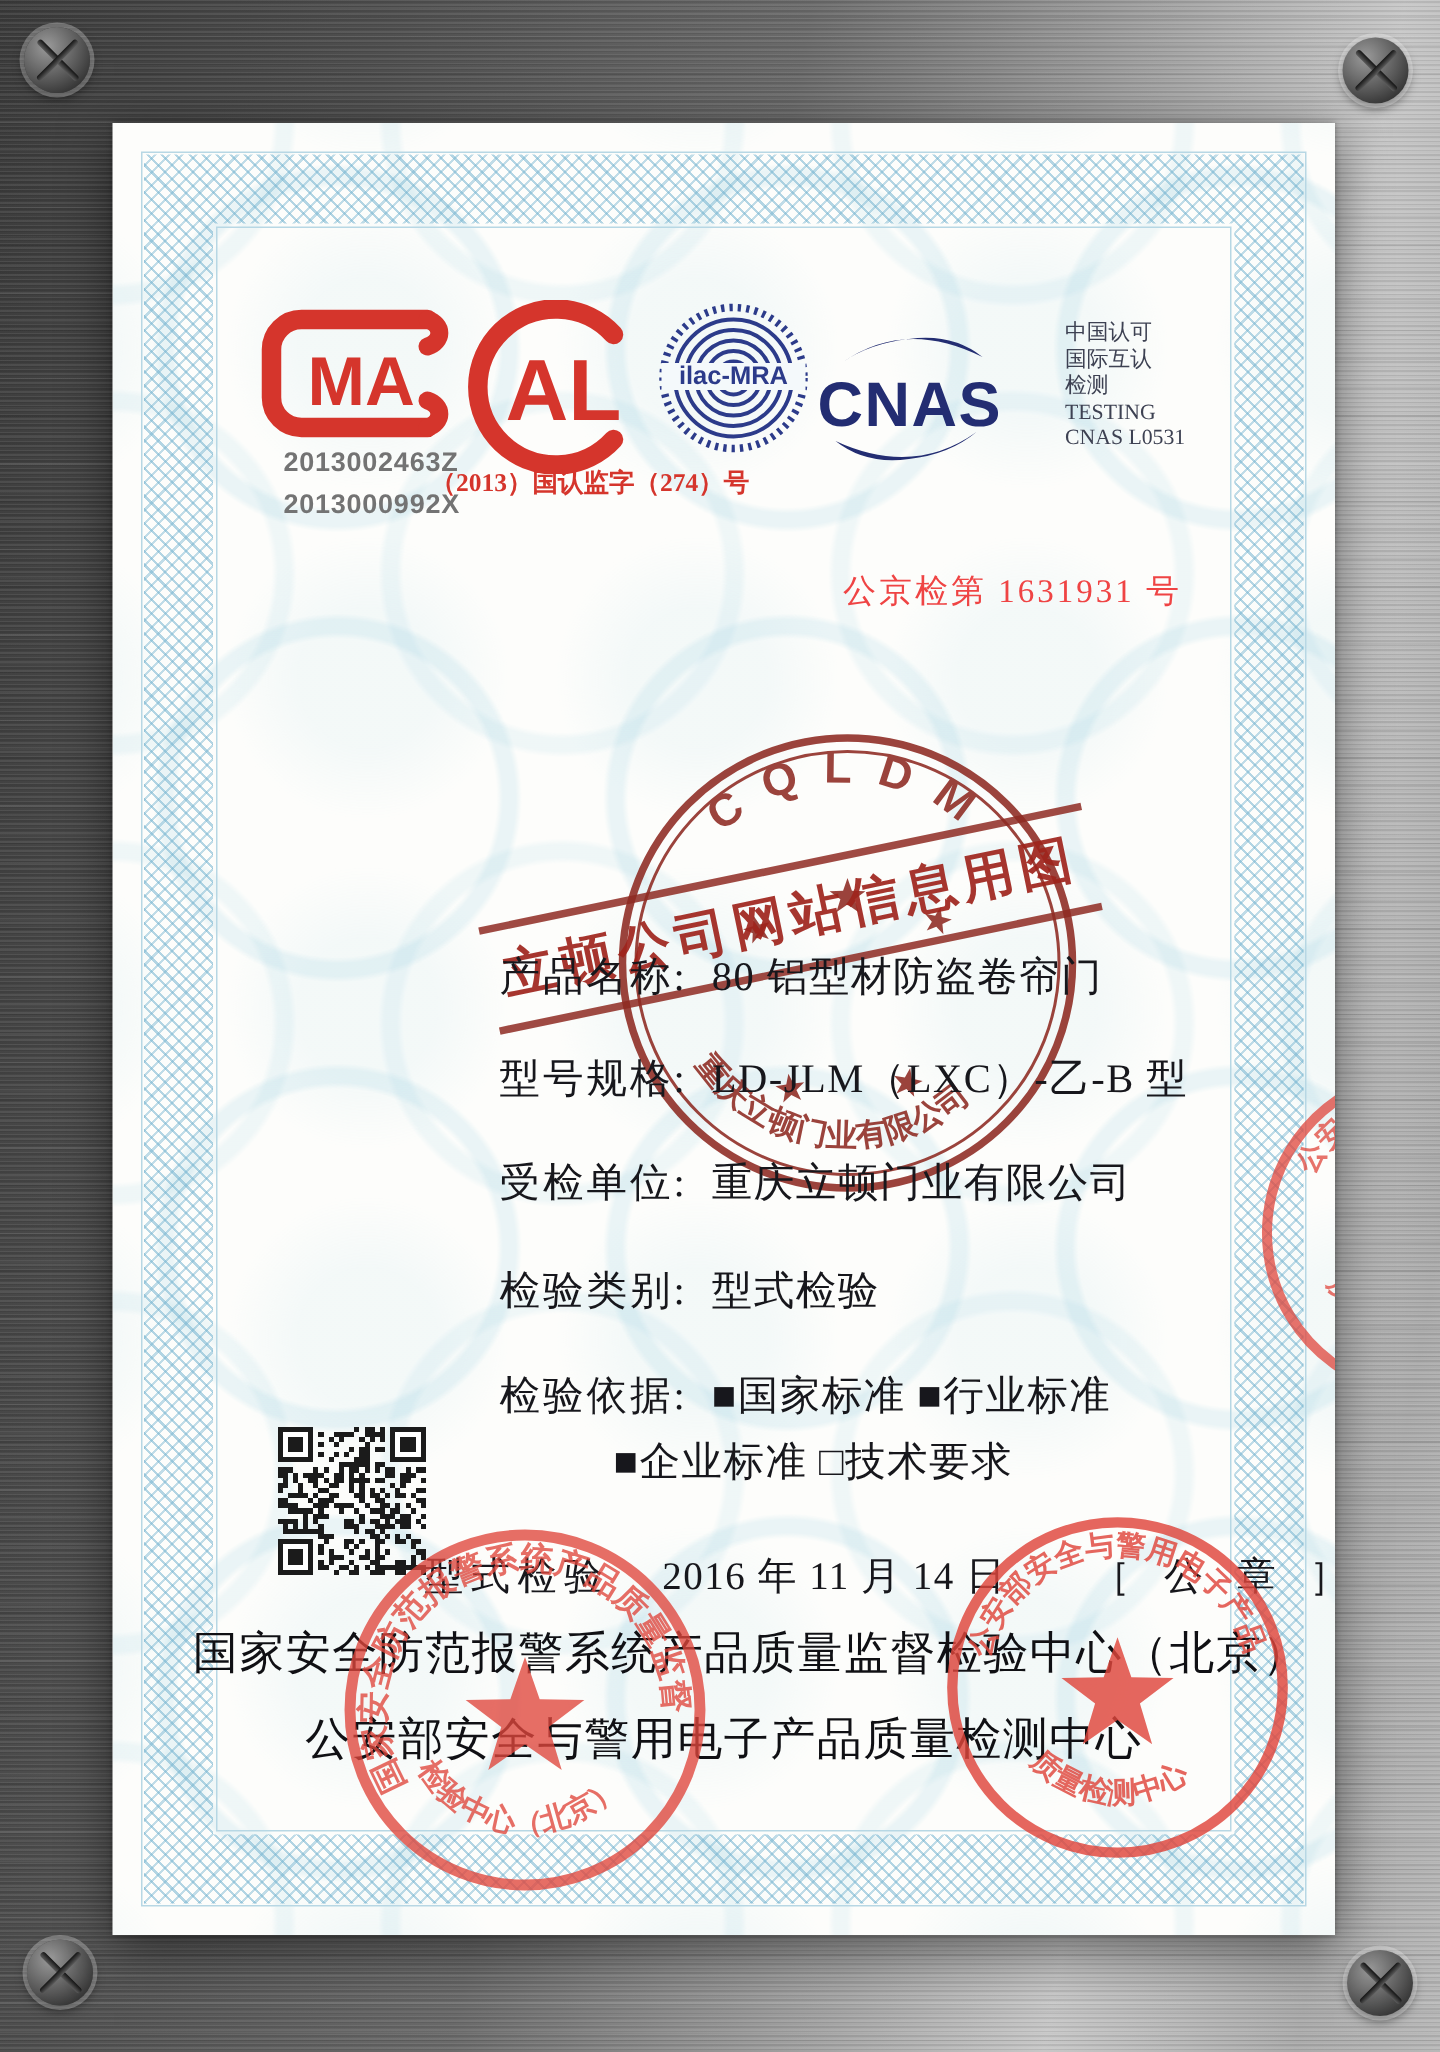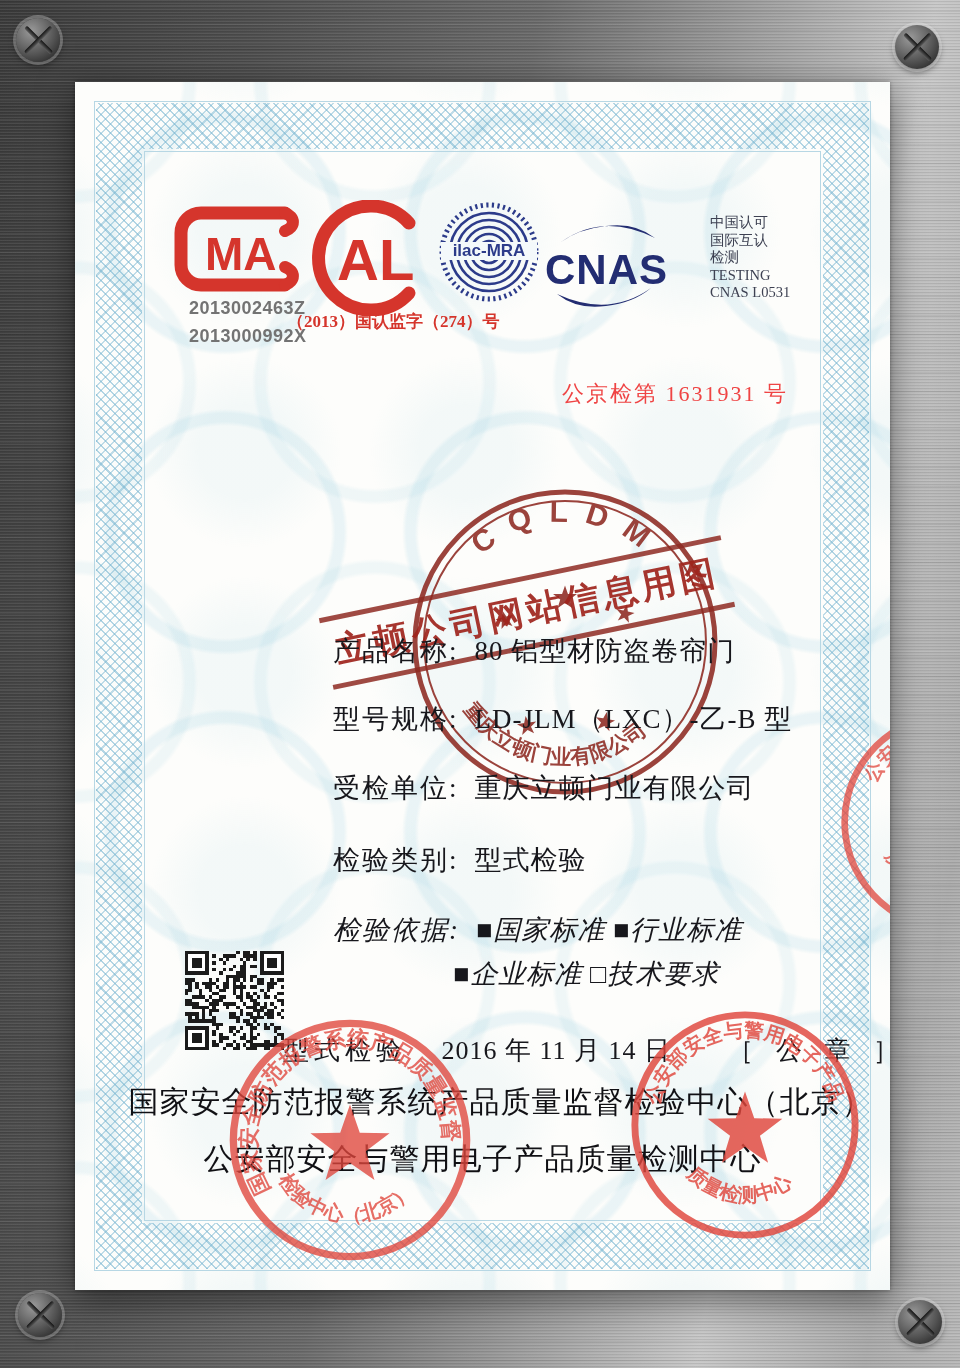--- a/index.html
+++ b/index.html
@@ -65,21 +65,21 @@
 
   .title{
     position:absolute; left:0; right:0; top:418px; text-align:center;
     font-size:56px; font-weight:600; color:#101014;
     letter-spacing:66px; padding-left:66px; white-space:nowrap;
   }
 
   .field{ position:absolute; left:258px; font-size:27px; color:#17171c; white-space:nowrap; }
   .field .lab{ letter-spacing:2px; }
   .field .val{ margin-left:16px; letter-spacing:1px; }
-  .field .val2{ display:block; margin-left:120px; letter-spacing:1px; }
+  .field .val2{ display:block; margin-left:76px; letter-spacing:1px; }
 
   .qr{ position:absolute; left:110px; top:869px; width:99px; height:99px; }
 
   .daterow{ position:absolute; left:208px; top:951px; font-size:26px; color:#17171c; white-space:nowrap; }
   .daterow .dlab{ letter-spacing:5px; }
   .daterow .dval{ margin-left:28px; letter-spacing:1px; }
   .daterow .dseal{ margin-left:50px; letter-spacing:8px; }
 
   .footer1,.footer2{ position:absolute; left:0; right:0; text-align:center; font-size:30px; color:#101014; letter-spacing:1px; white-space:nowrap; }
   .footer1{ top:1000px;padding-left:36px; }
@@ -210,21 +210,21 @@
     </div>
     <div class="field" style="top:619px;">
       <span class="lab">型号规格:</span><span class="val">LD-JLM（LXC）-乙-B 型</span>
     </div>
     <div class="field" style="top:688px;">
       <span class="lab">受检单位:</span><span class="val">重庆立顿门业有限公司</span>
     </div>
     <div class="field" style="top:760px;">
       <span class="lab">检验类别:</span><span class="val">型式检验</span>
     </div>
-    <div class="field" style="top:830px;font-style:italic;">
+    <div class="field" style="top:830px;">
       <span class="lab">检验依据:</span><span class="val">■国家标准  ■行业标准</span>
       <span class="val2" style="margin-top:8px;">■企业标准  □技术要求</span>
     </div>
 
     <svg id="qr" class="qr" viewBox="0 0 29 29" fill="#1b1b1b" shape-rendering="crispEdges">
       <g>
           <rect x="0" y="0" width="7" height="7"></rect>
           <rect x="1" y="1" width="5" height="5" fill="#fff"></rect>
           <rect x="2" y="2" width="3" height="3"></rect>
         </g>

